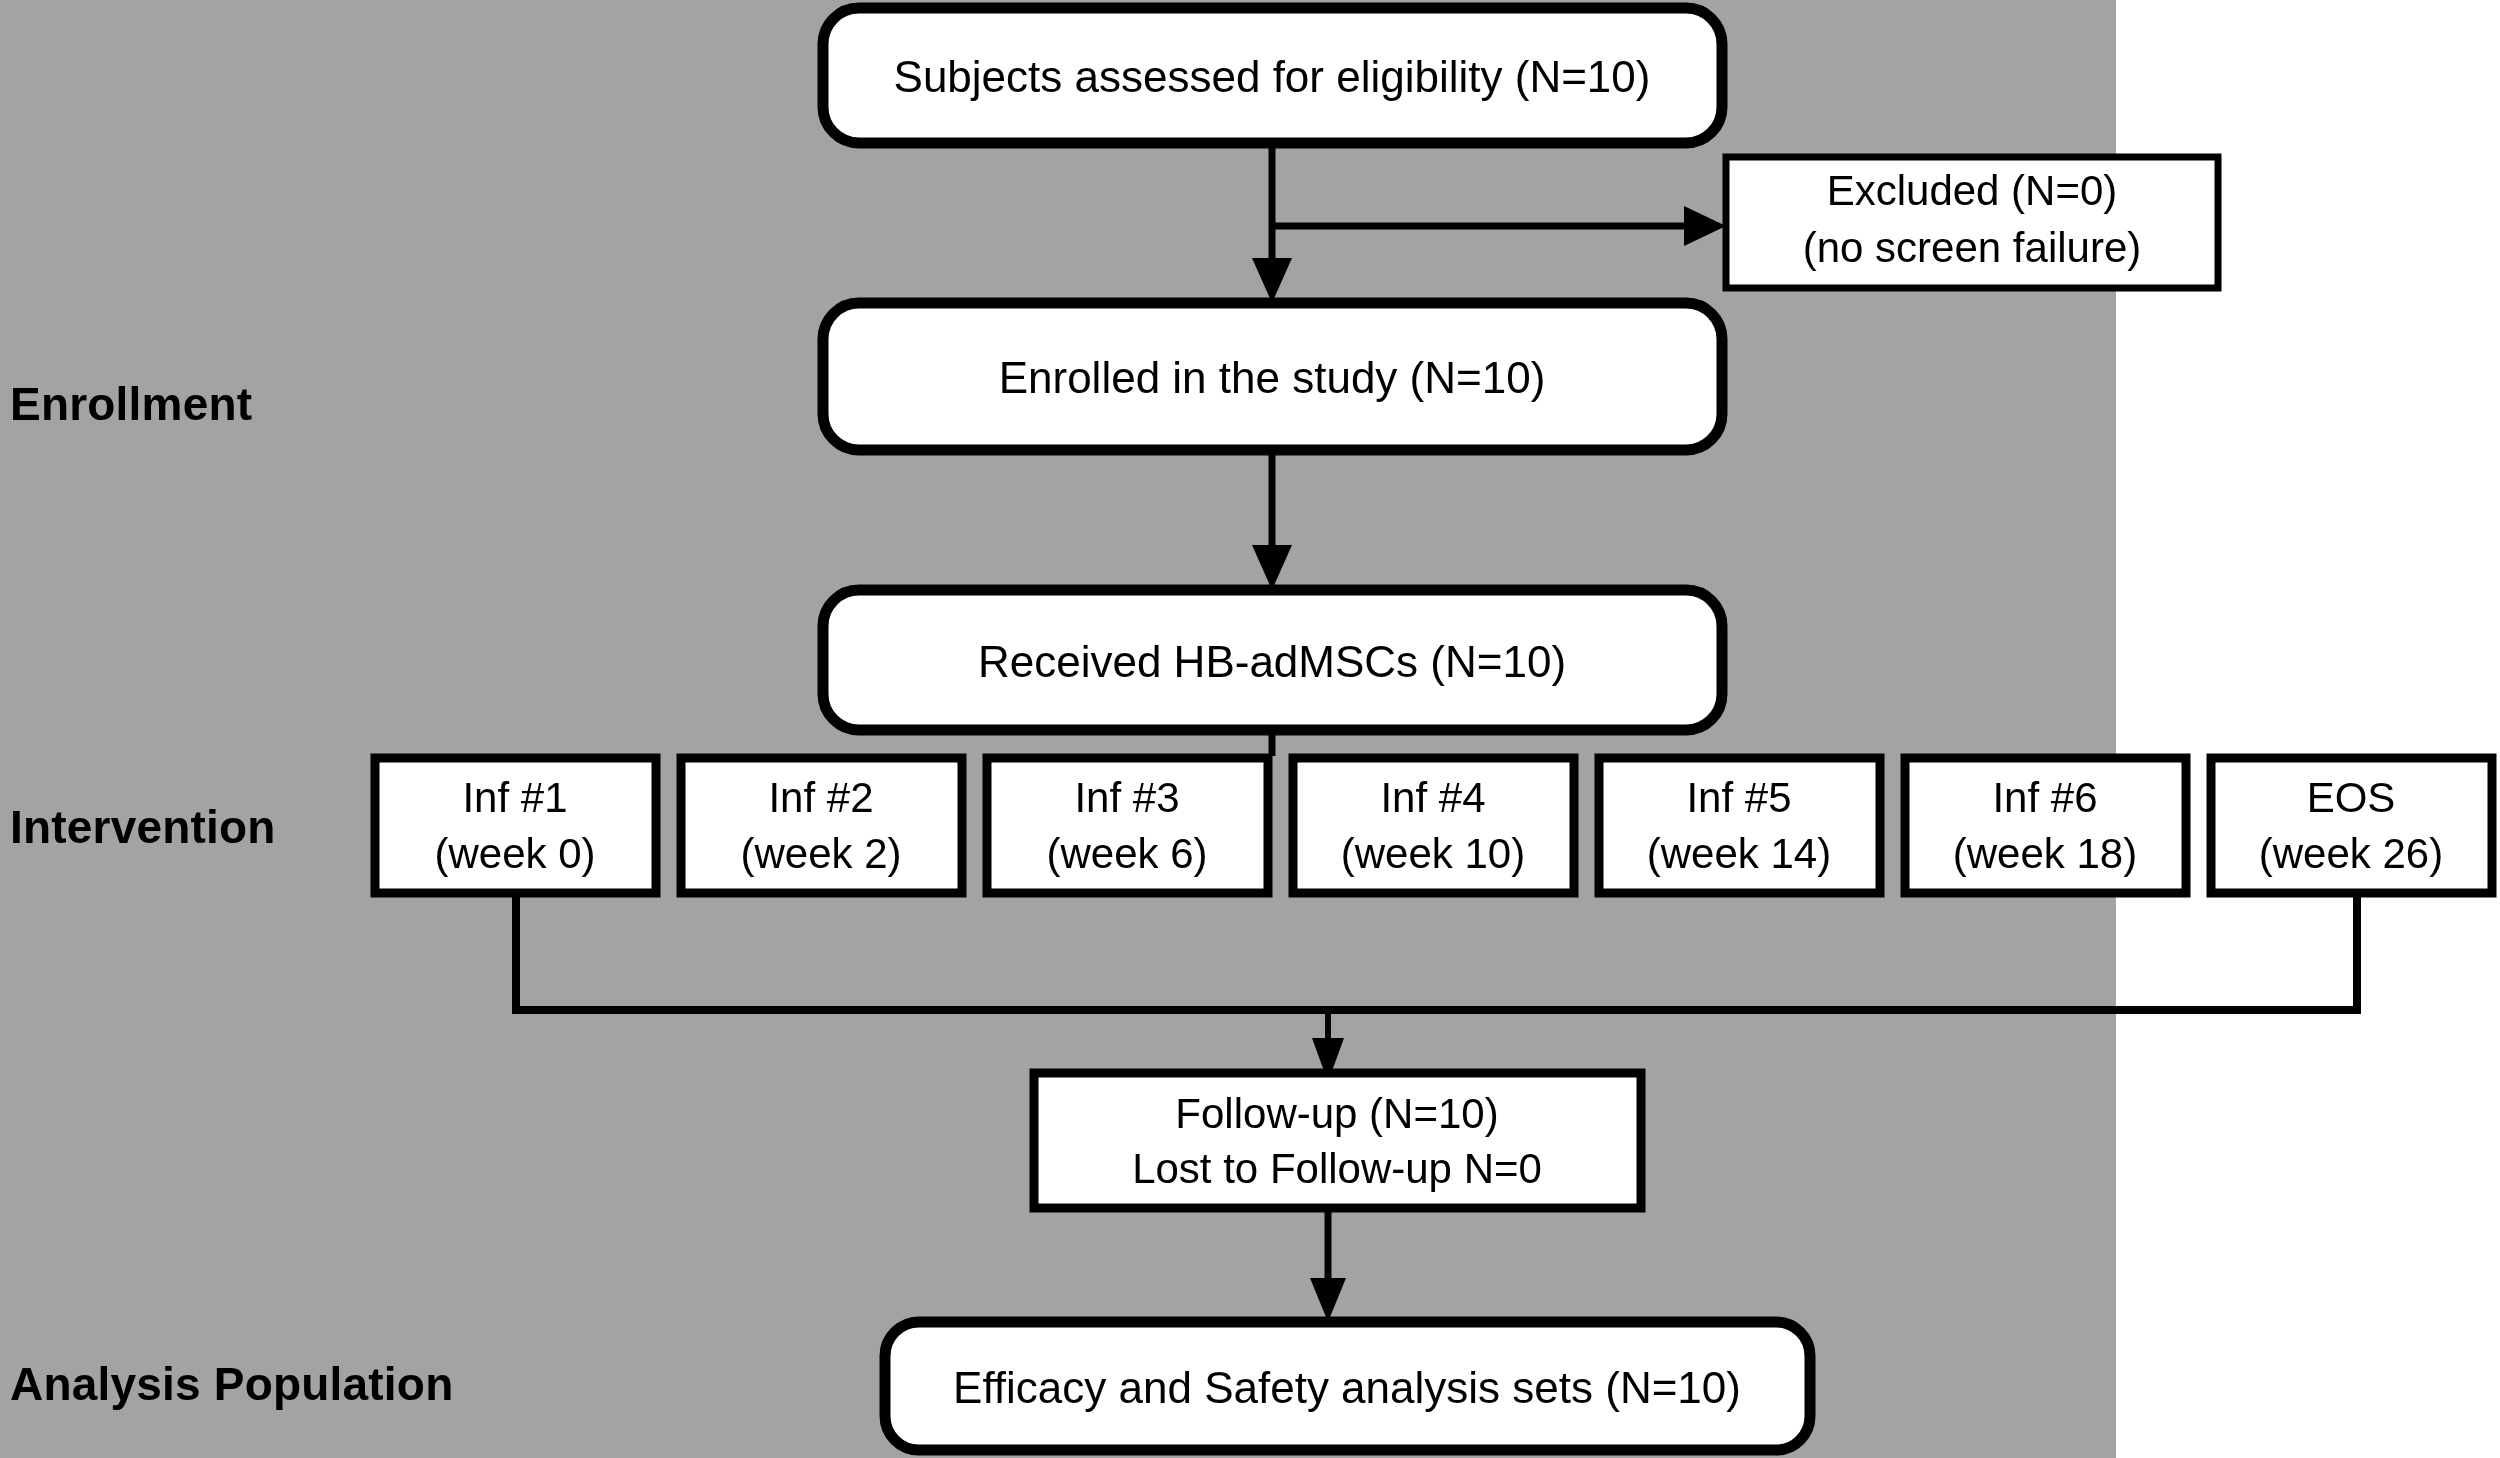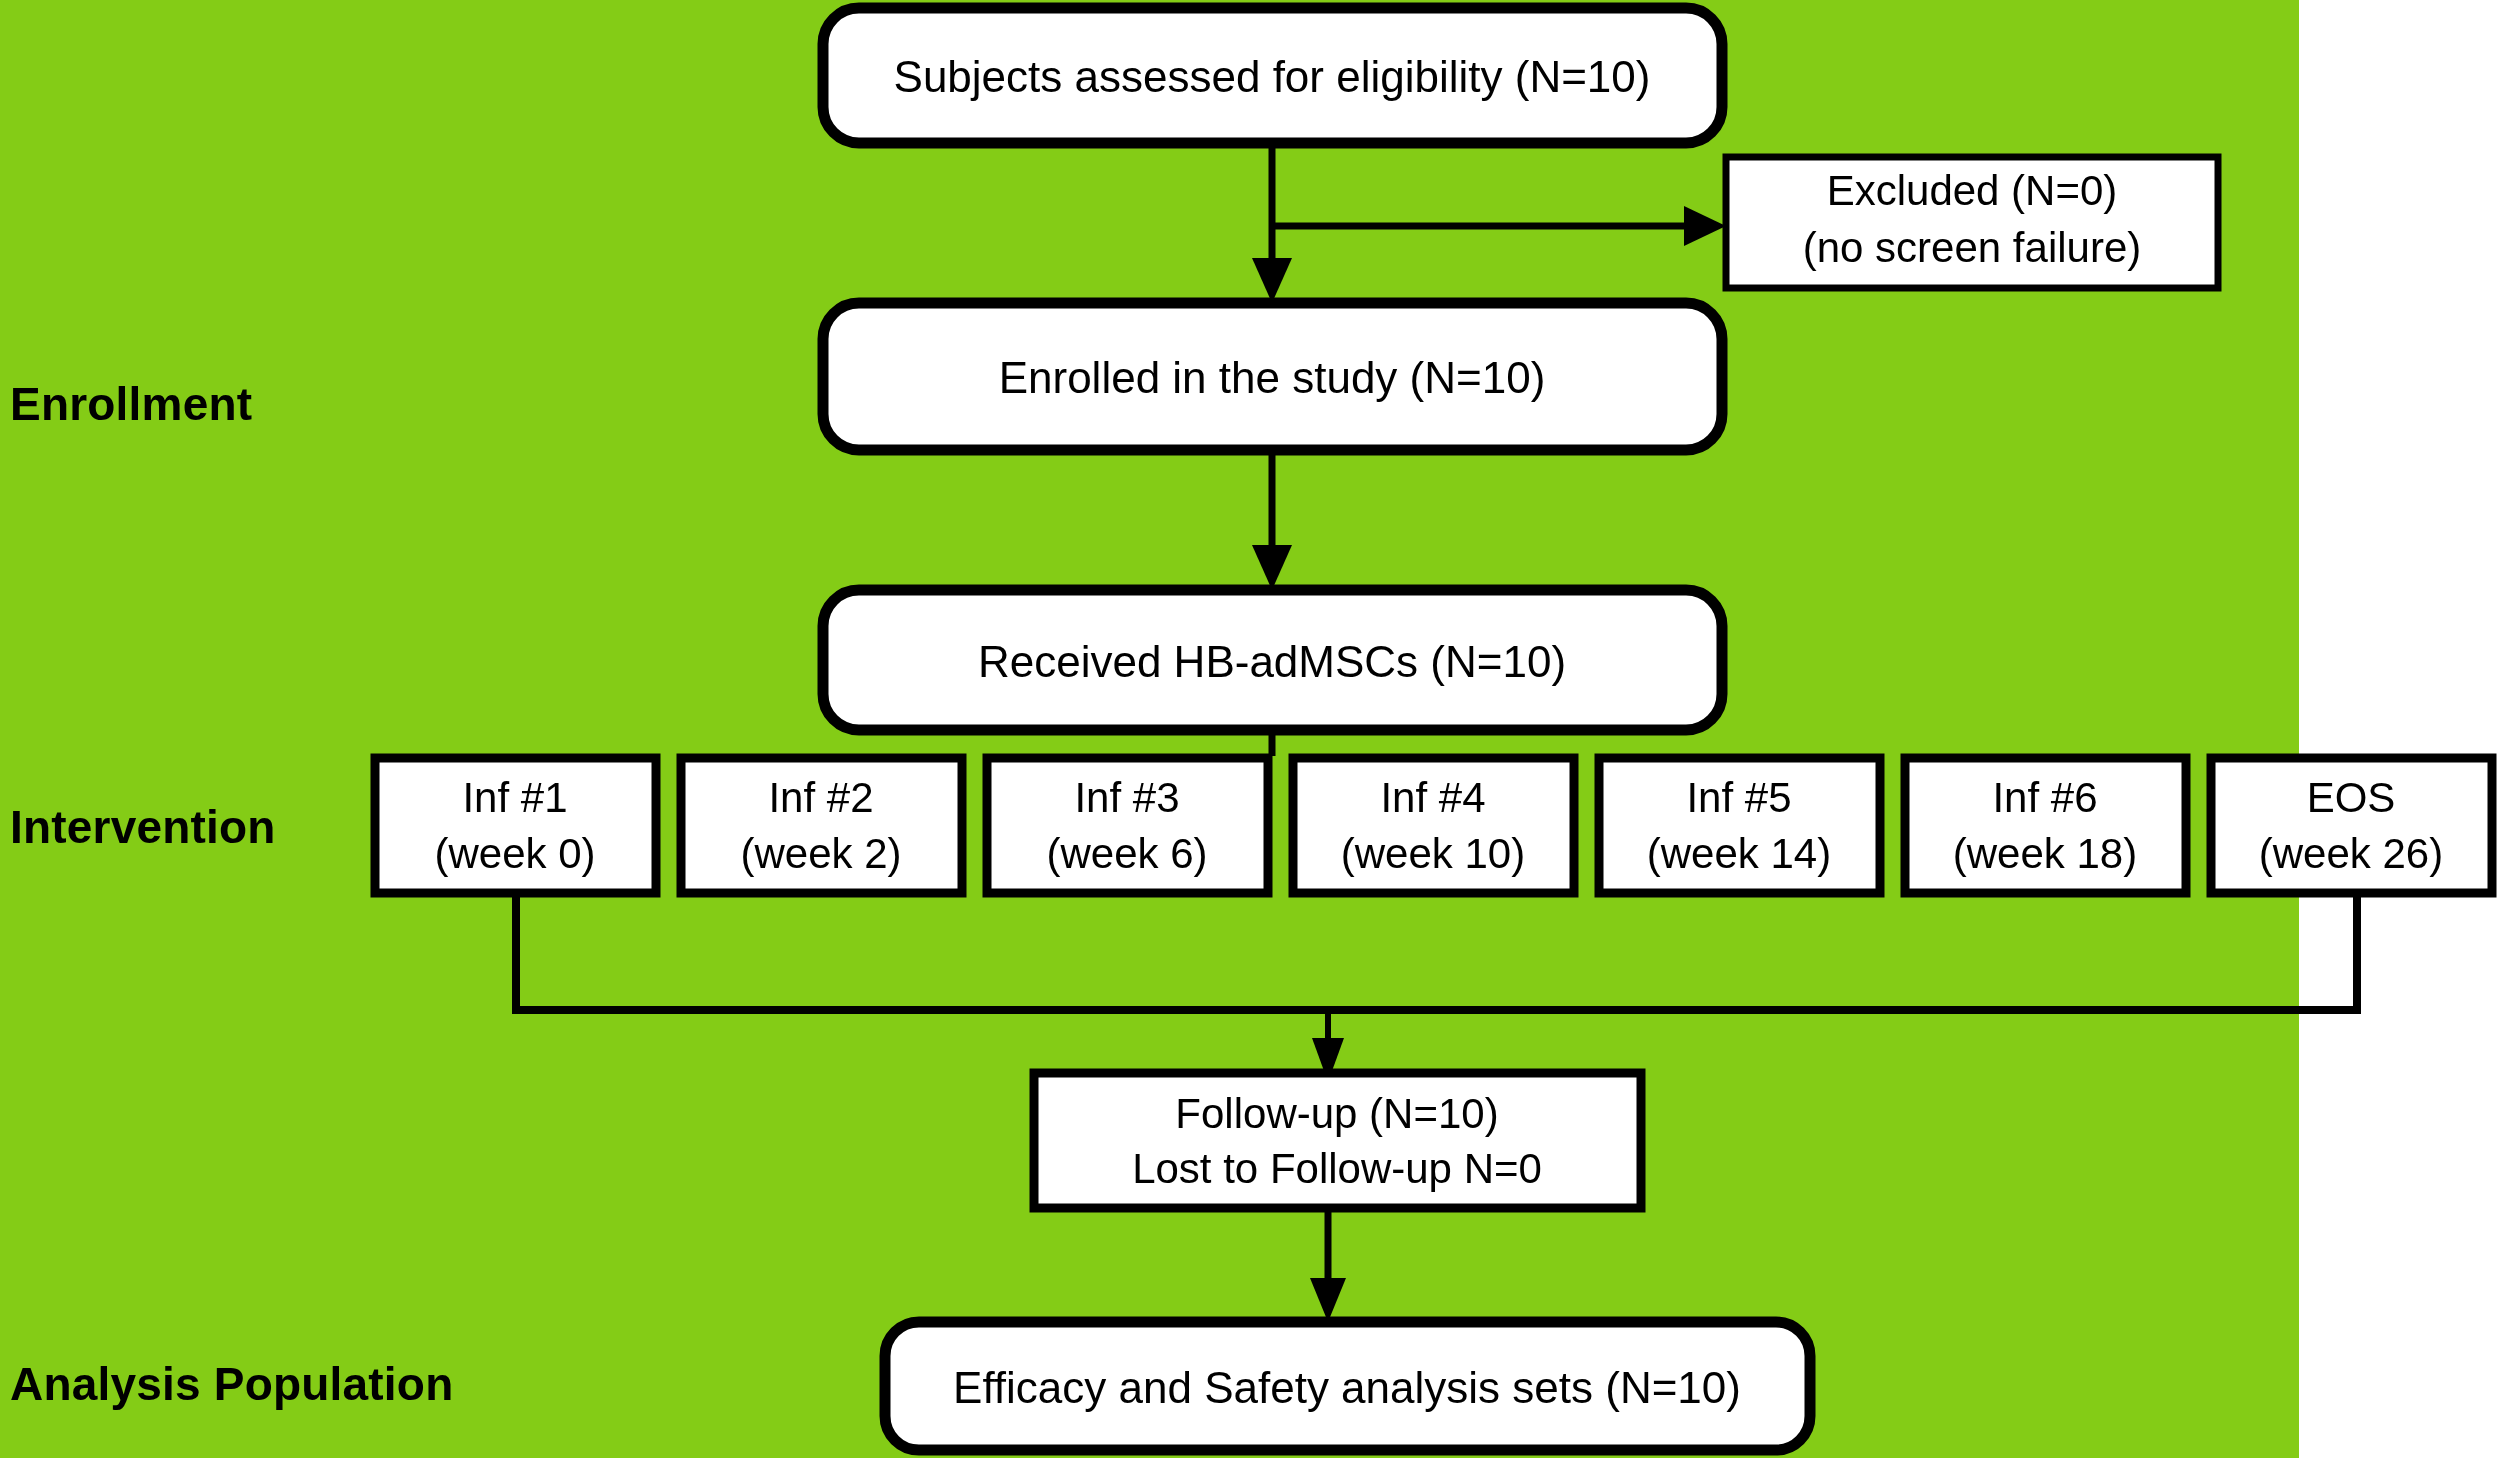--- a/index.html
+++ b/index.html
@@ -9,23 +9,23 @@
   }
   body {
     width: 2500px;
     height: 1458px;
     font-family: "Liberation Sans", sans-serif;
     color: #000000;
     overflow: hidden;
   }
   #diagram-root {
     position: relative;
-    width: 2299px;
+    width: 2116px;
     height: 1458px;
-    background: #84cc16;
+    background: #a3a3a3;
   }
   svg#flow-svg {
     position: absolute;
     top: 0;
     left: 0;
     width: 2500px;
     height: 1458px;
     display: block;
   }
   .stage-label {

